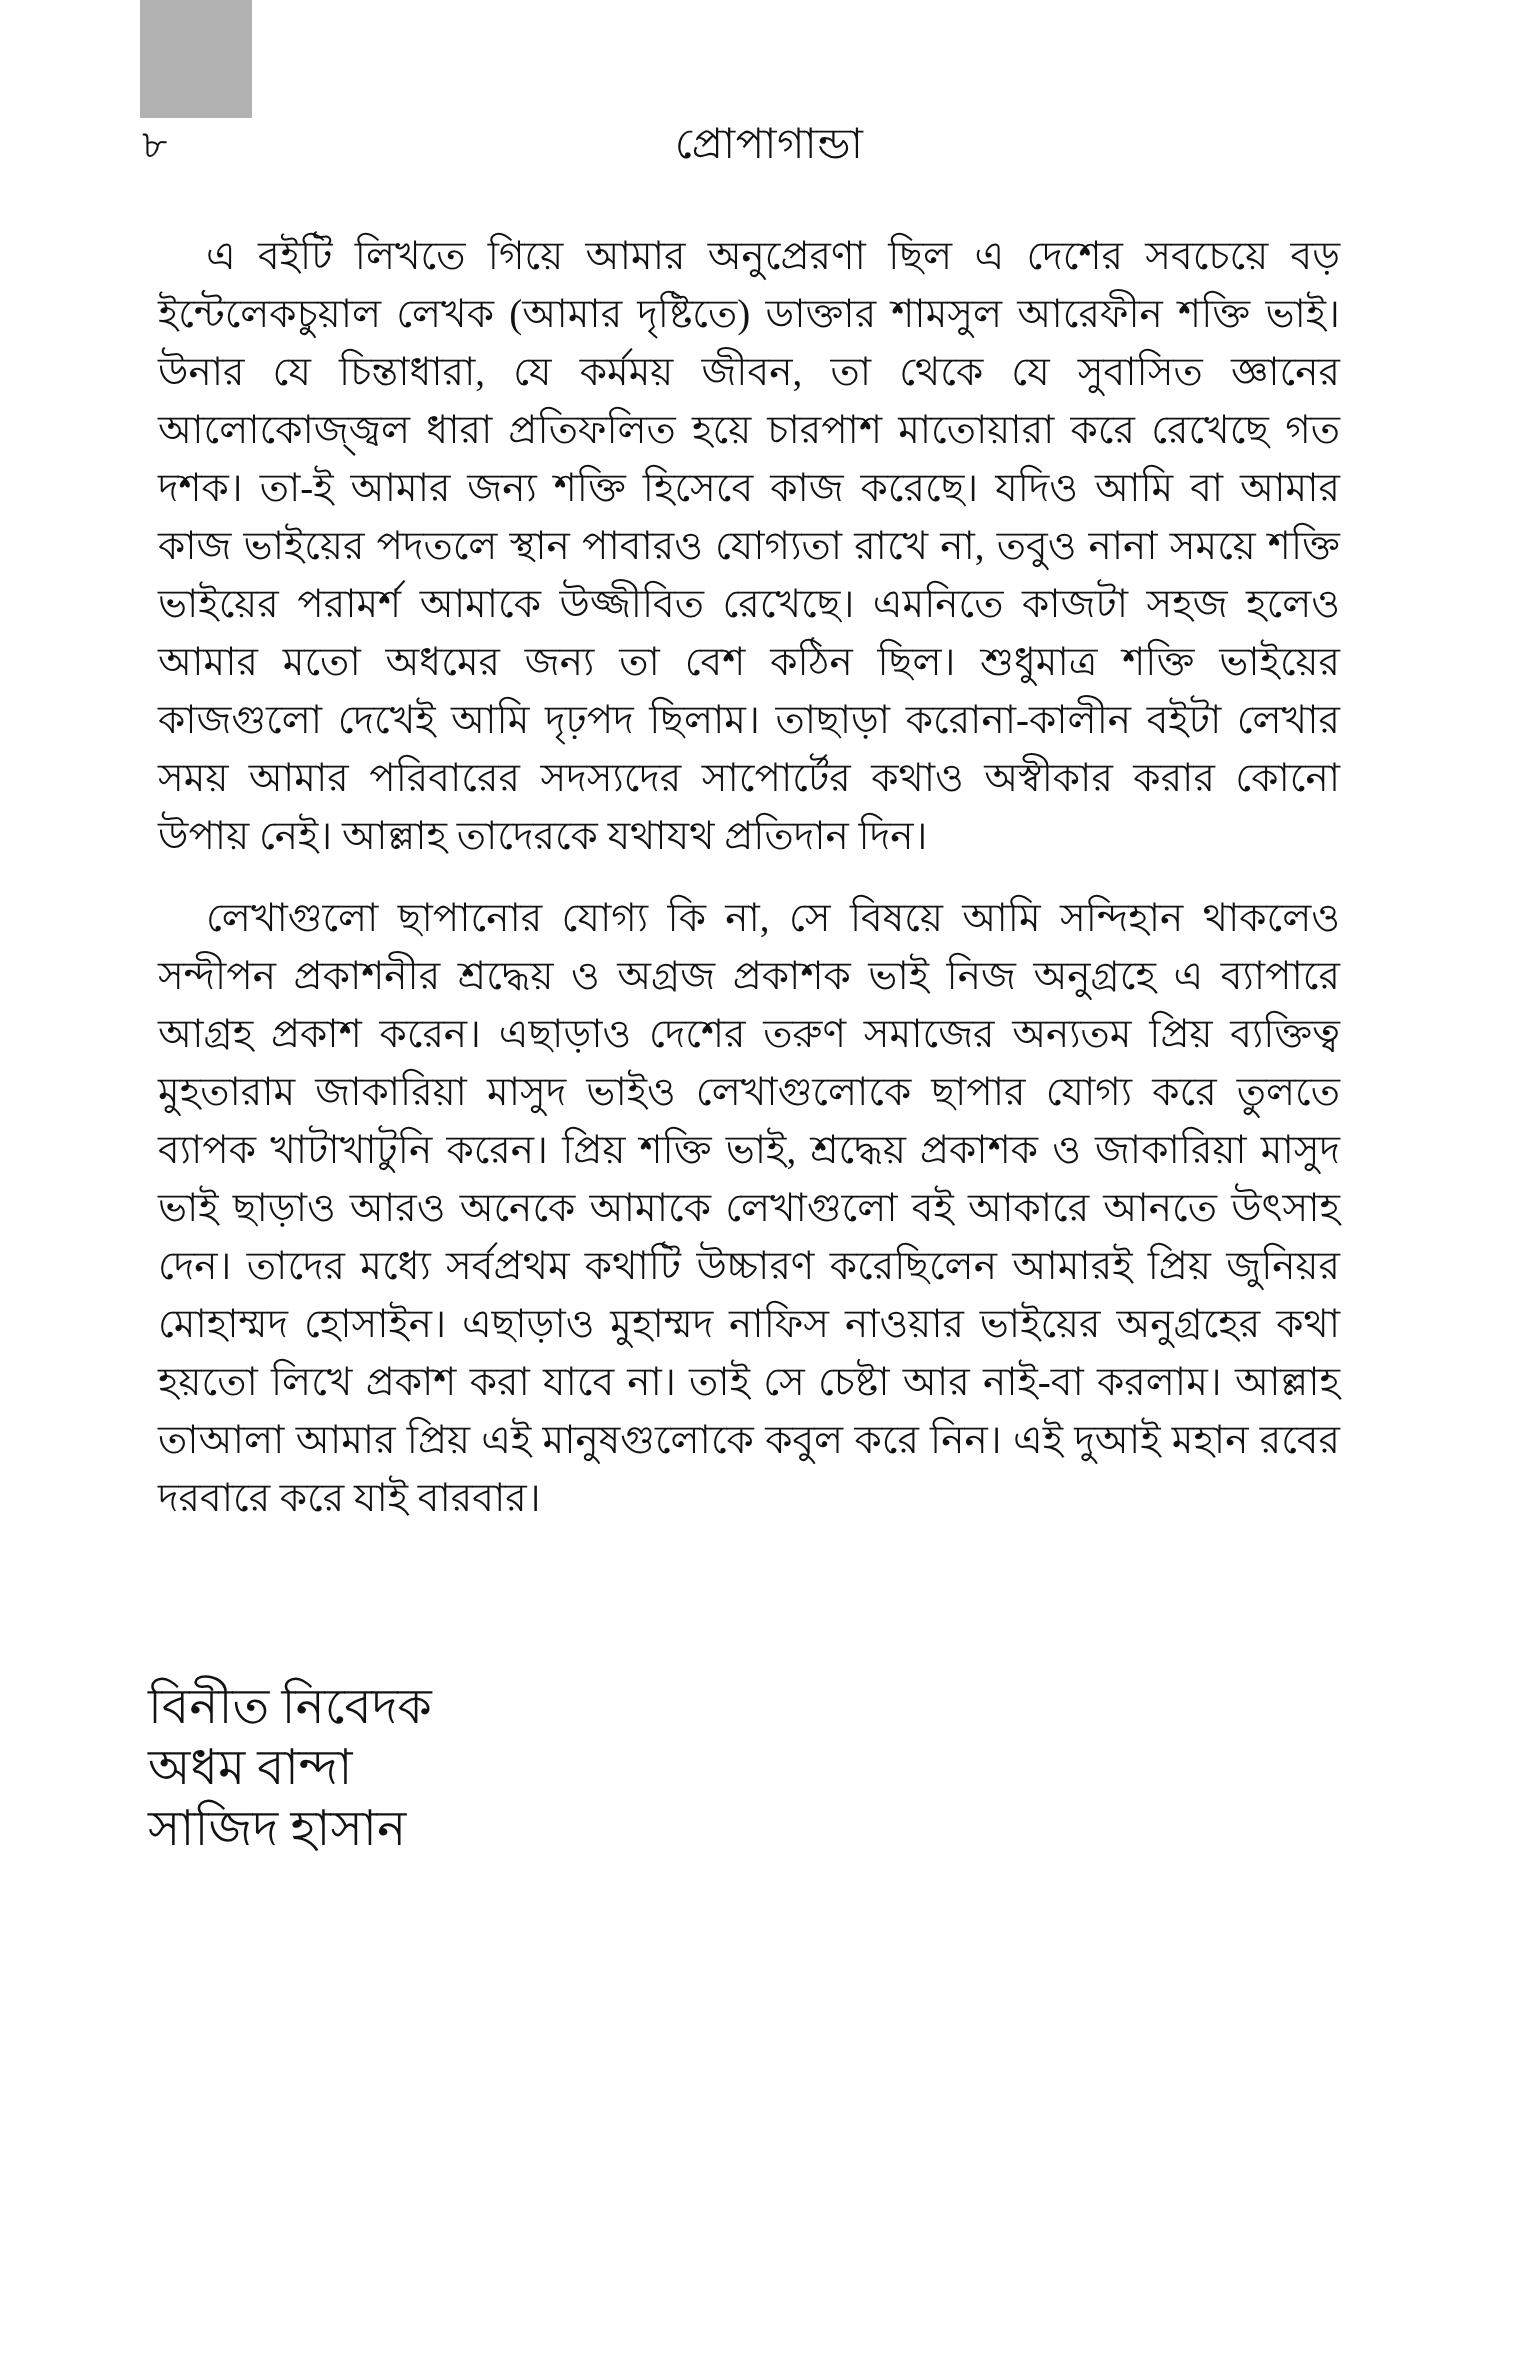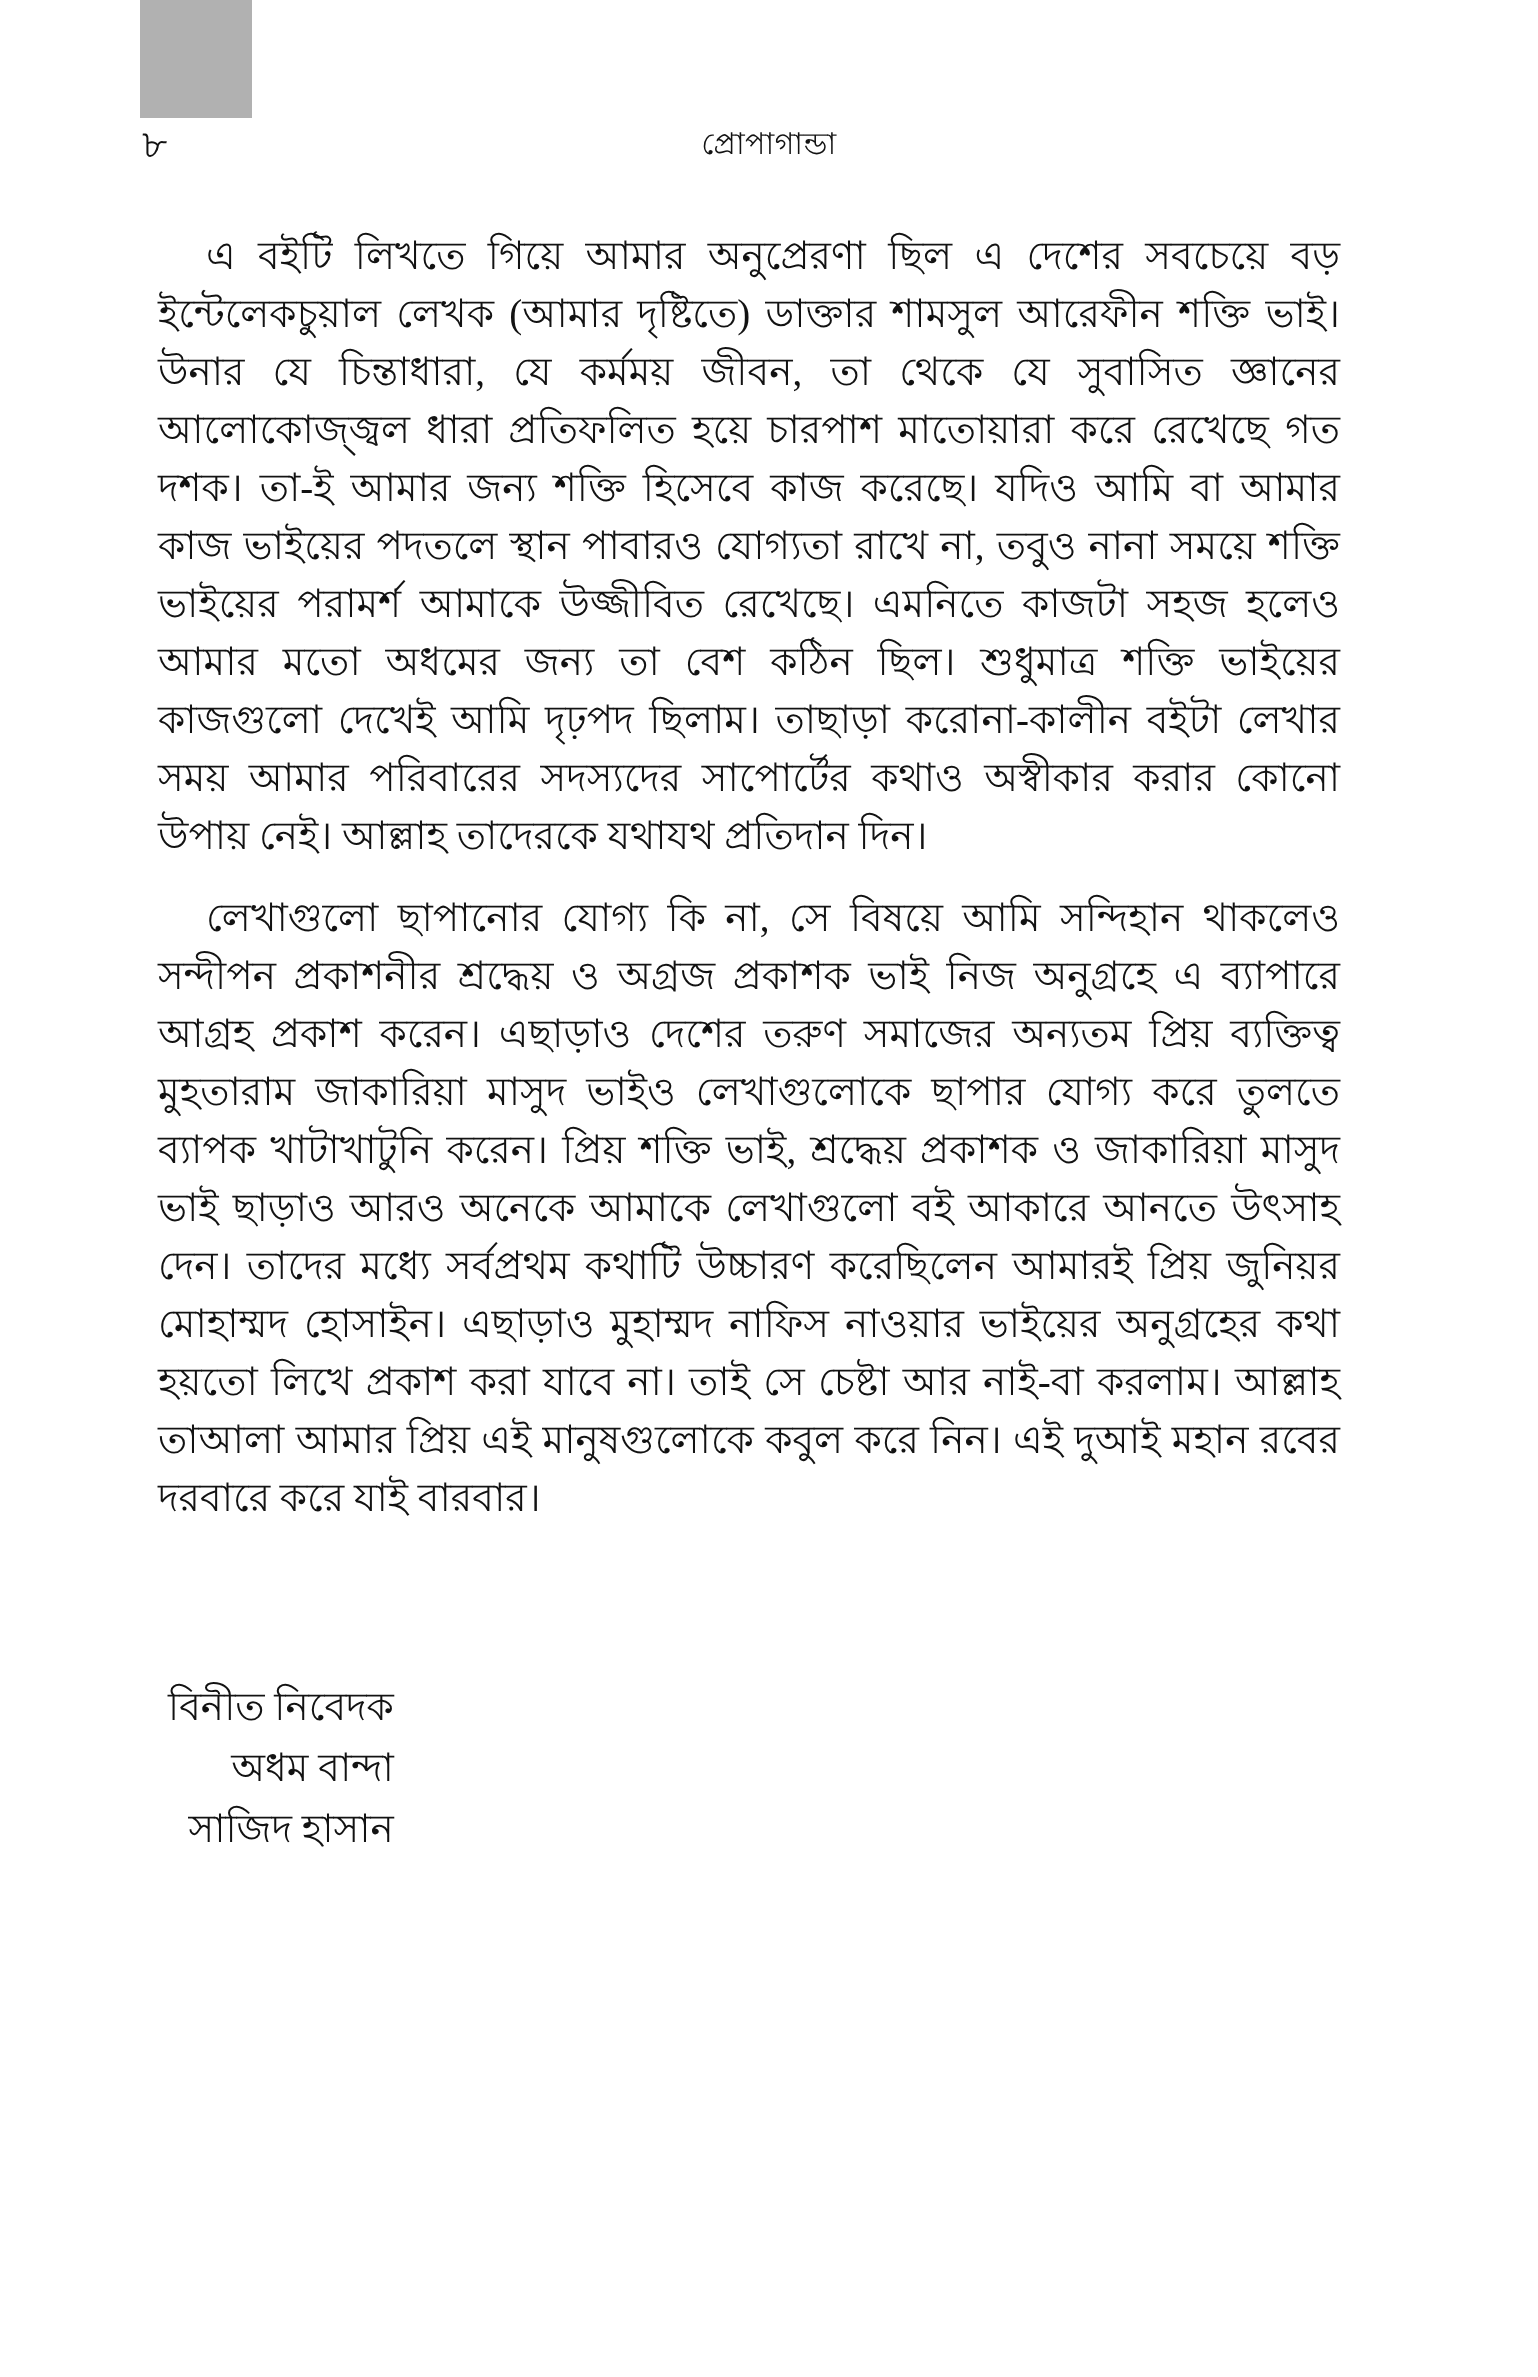--- a/index.html
+++ b/index.html
@@ -30,45 +30,44 @@
     top: 119px;
     font-size: 39px;
     line-height: 52px;
   }
   .running-head {
     position: absolute;
     left: 0;
     top: 116px;
     width: 100%;
     text-align: center;
-    font-size: 30px;
+    font-size: 42px;
     line-height: 56px;
     letter-spacing: 0.5px;
   }
   .body-text {
     position: absolute;
     left: 158px;
     top: 227px;
     width: 1182px;
     font-size: 39px;
     line-height: 58px;
     text-align: justify;
     text-justify: inter-word;
   }
   .body-text p {
     margin: 0 0 24px 0;
     text-indent: 48px;
   }
   .signature {
     position: absolute;
-    left: 168px;
+    left: 148px;
     top: 1676px;
-    font-size: 39px;
+    font-size: 49px;
     line-height: 61px;
-    text-align: right;
   }
   .signature div {
     margin: 0;
   }
 </style>
 </head>
 <body>
 
 <div class="page">
 

